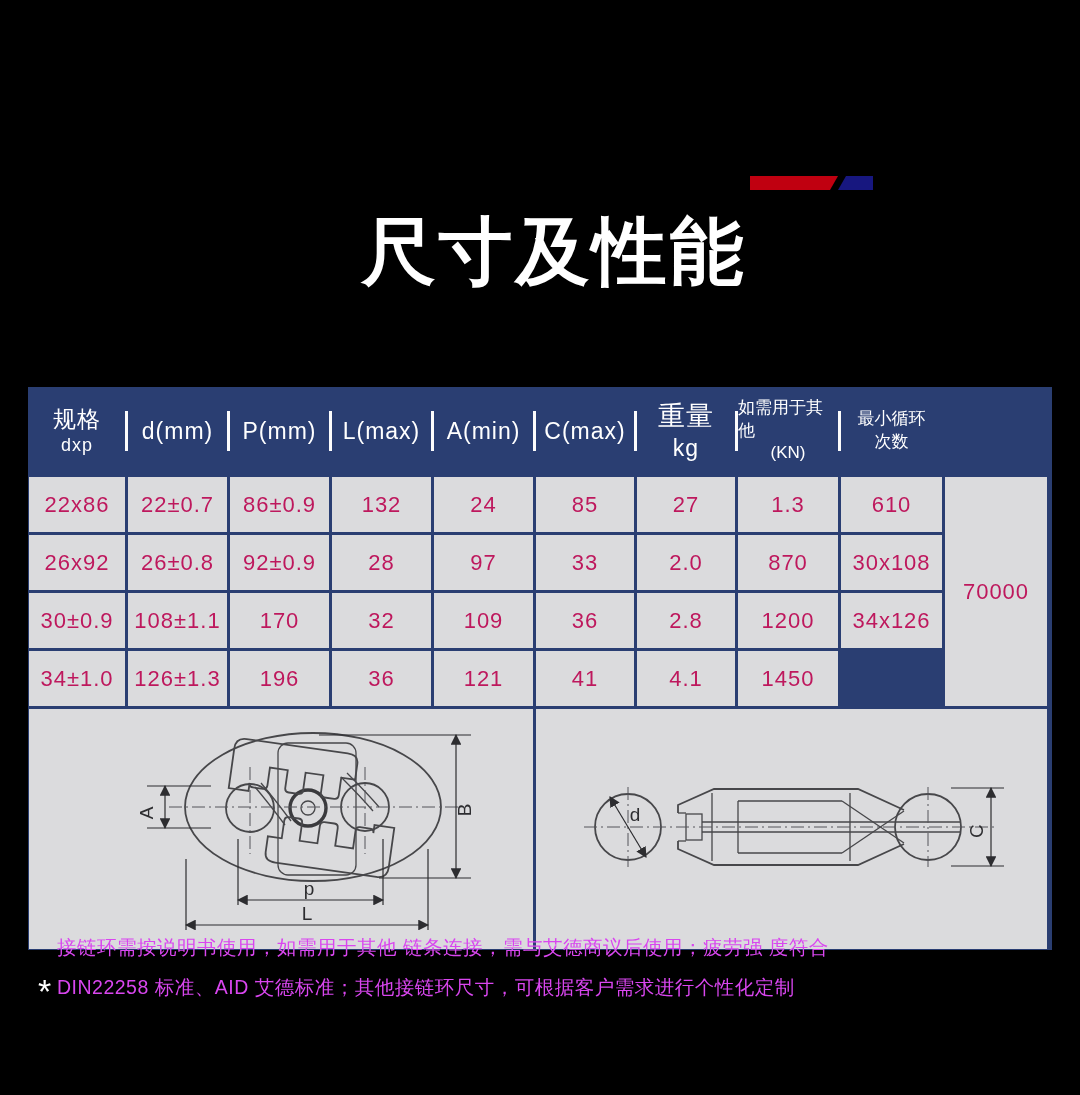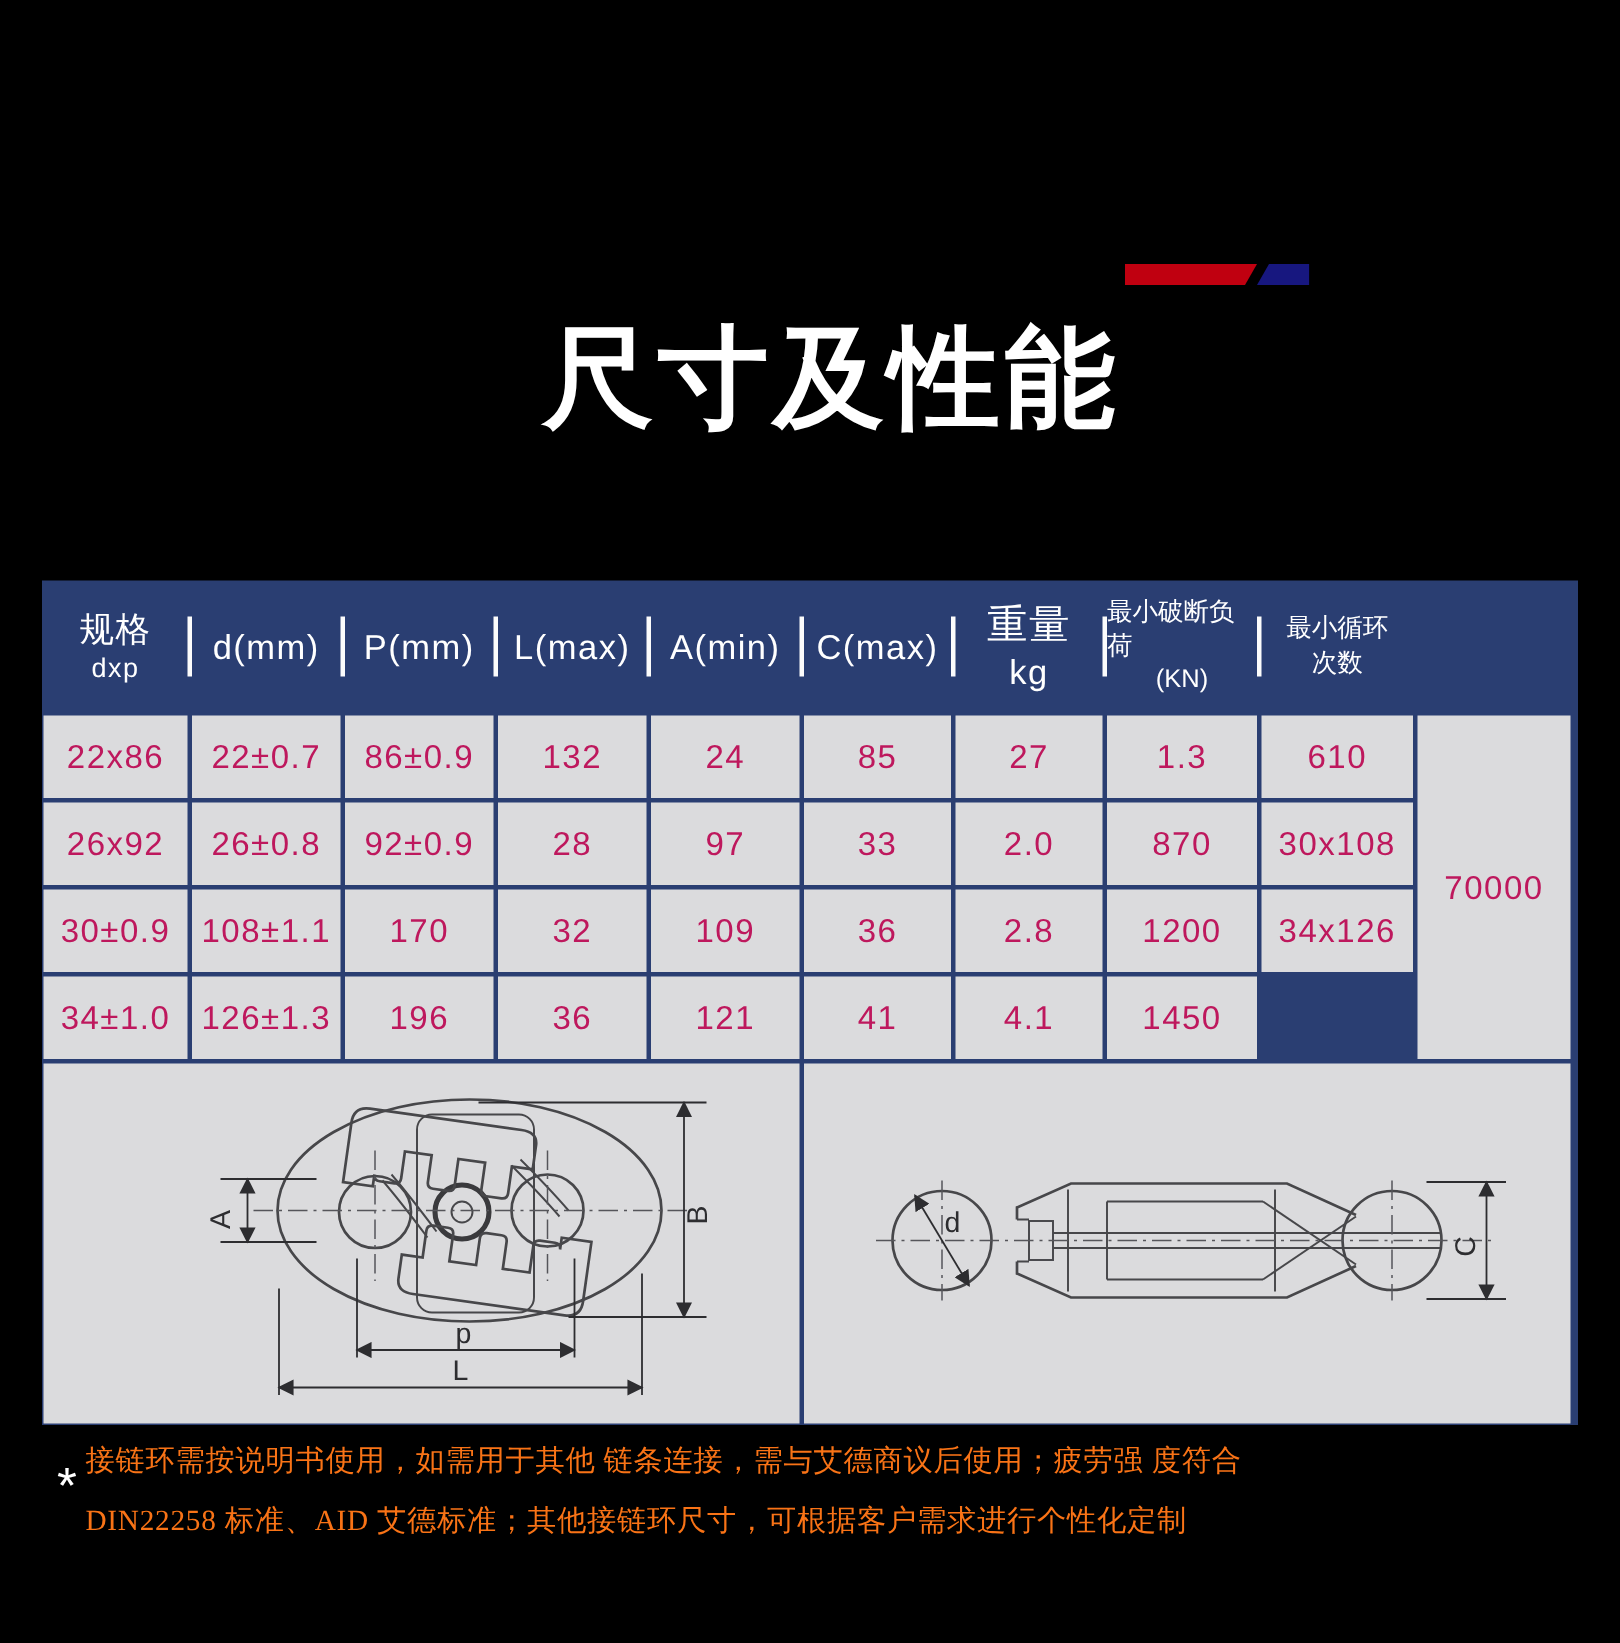--- a/index.html
+++ b/index.html
@@ -28,22 +28,22 @@
   .th.small{font-size:17px;letter-spacing:0;line-height:1.35;}
   .tbody{grid-auto-rows:55px;grid-auto-flow:row;}
   .td{background:#dbdbdd;color:#be185d;display:flex;align-items:center;justify-content:center;
       font-size:22px;letter-spacing:1px;}
   .td.merged{grid-column:10;grid-row:1 / span 4;text-align:right;}
   .tdiag{display:grid;grid-template-columns:504px 511px;gap:3px;height:240px;}
   .diag-cell{background:#dbdbdd;overflow:hidden;}
   .diag-cell svg{display:block;width:100%;height:100%;}
   
   .foot-mark{position:absolute;left:38px;top:972px;color:#fff;font-size:34px;font-weight:400;}
-  .foot-text{position:absolute;left:57px;top:955px;width:880px;color:#f97316;
-             font-size:19.5px;line-height:40px;letter-spacing:0.5px;font-family:Liberation Serif, serif;}
+  .foot-text{position:absolute;left:57px;top:927px;width:880px;color:#d946ef;
+             font-size:19.5px;line-height:40px;letter-spacing:0.5px;}
   
   .ln{stroke:#47474a;stroke-width:1.8;fill:none;}
   .ln-thin{stroke:#47474a;stroke-width:1.3;fill:none;}
   .dim{stroke:#2d2d30;stroke-width:1.2;fill:none;}
   .cl{stroke:#55555a;stroke-width:1;fill:none;stroke-dasharray:13 4 2 4;}
   .dimtxt{fill:#2d2d30;font-size:19px;font-family:"Liberation Sans","DejaVu Sans",sans-serif;}
 </style>
 </head>
 <body>
 
@@ -74,21 +74,21 @@
           <span>A(min)</span>
         </div>
       <div class="th dv">
           <span>C(max)</span>
         </div>
       <div class="th dv big">
         <span>重量</span>
         <span class="sub">kg</span>
       </div>
       <div class="th dv small">
-        <span>最小破断负荷</span>
+        <span>如需用于其他</span>
         <span>(KN)</span>
       </div>
       <div class="th dv small">
         <span>最小循环</span>
         <span>次数</span>
       </div>
     </div>
 
     <div class="grid tbody">
       <div class="td merged">70000</div>

